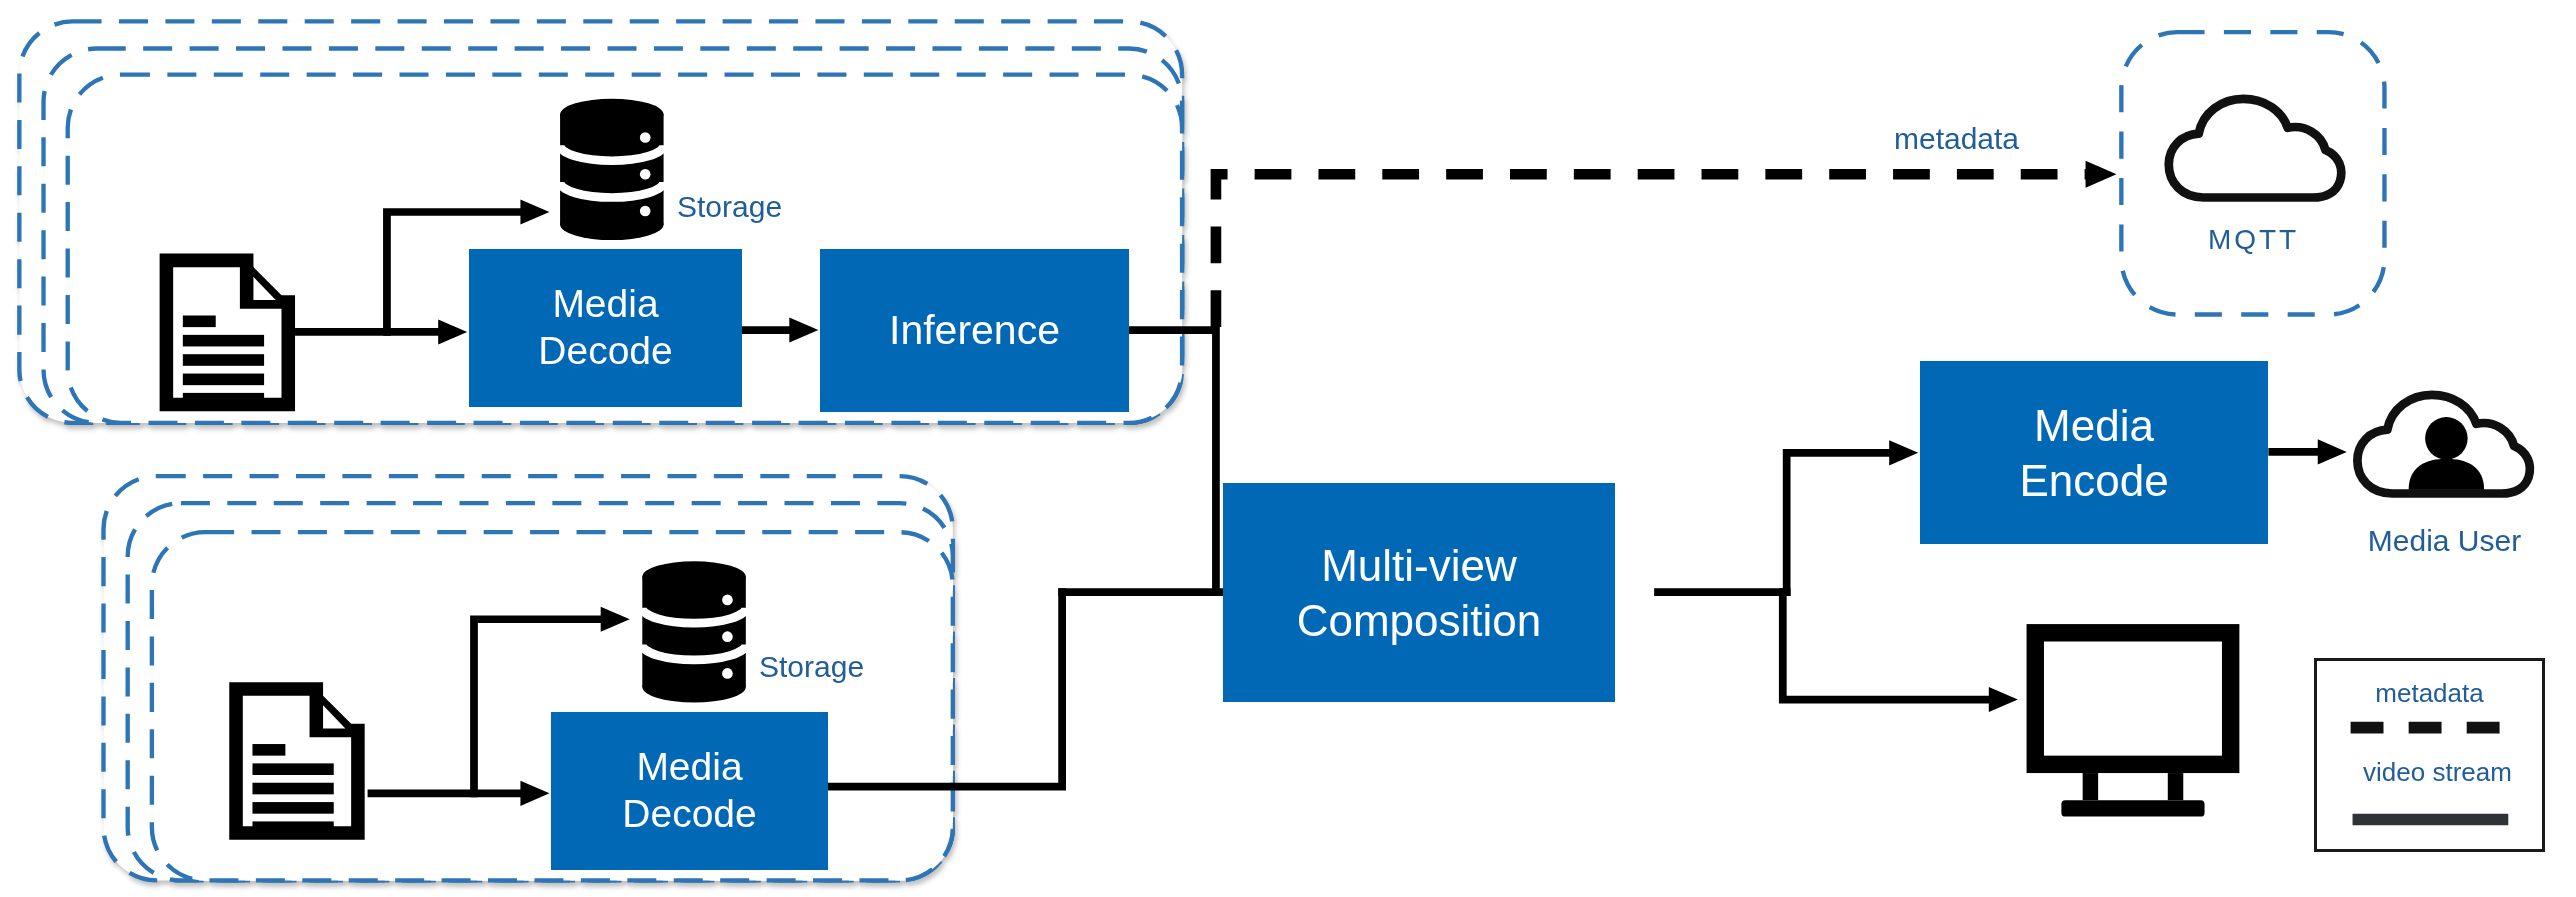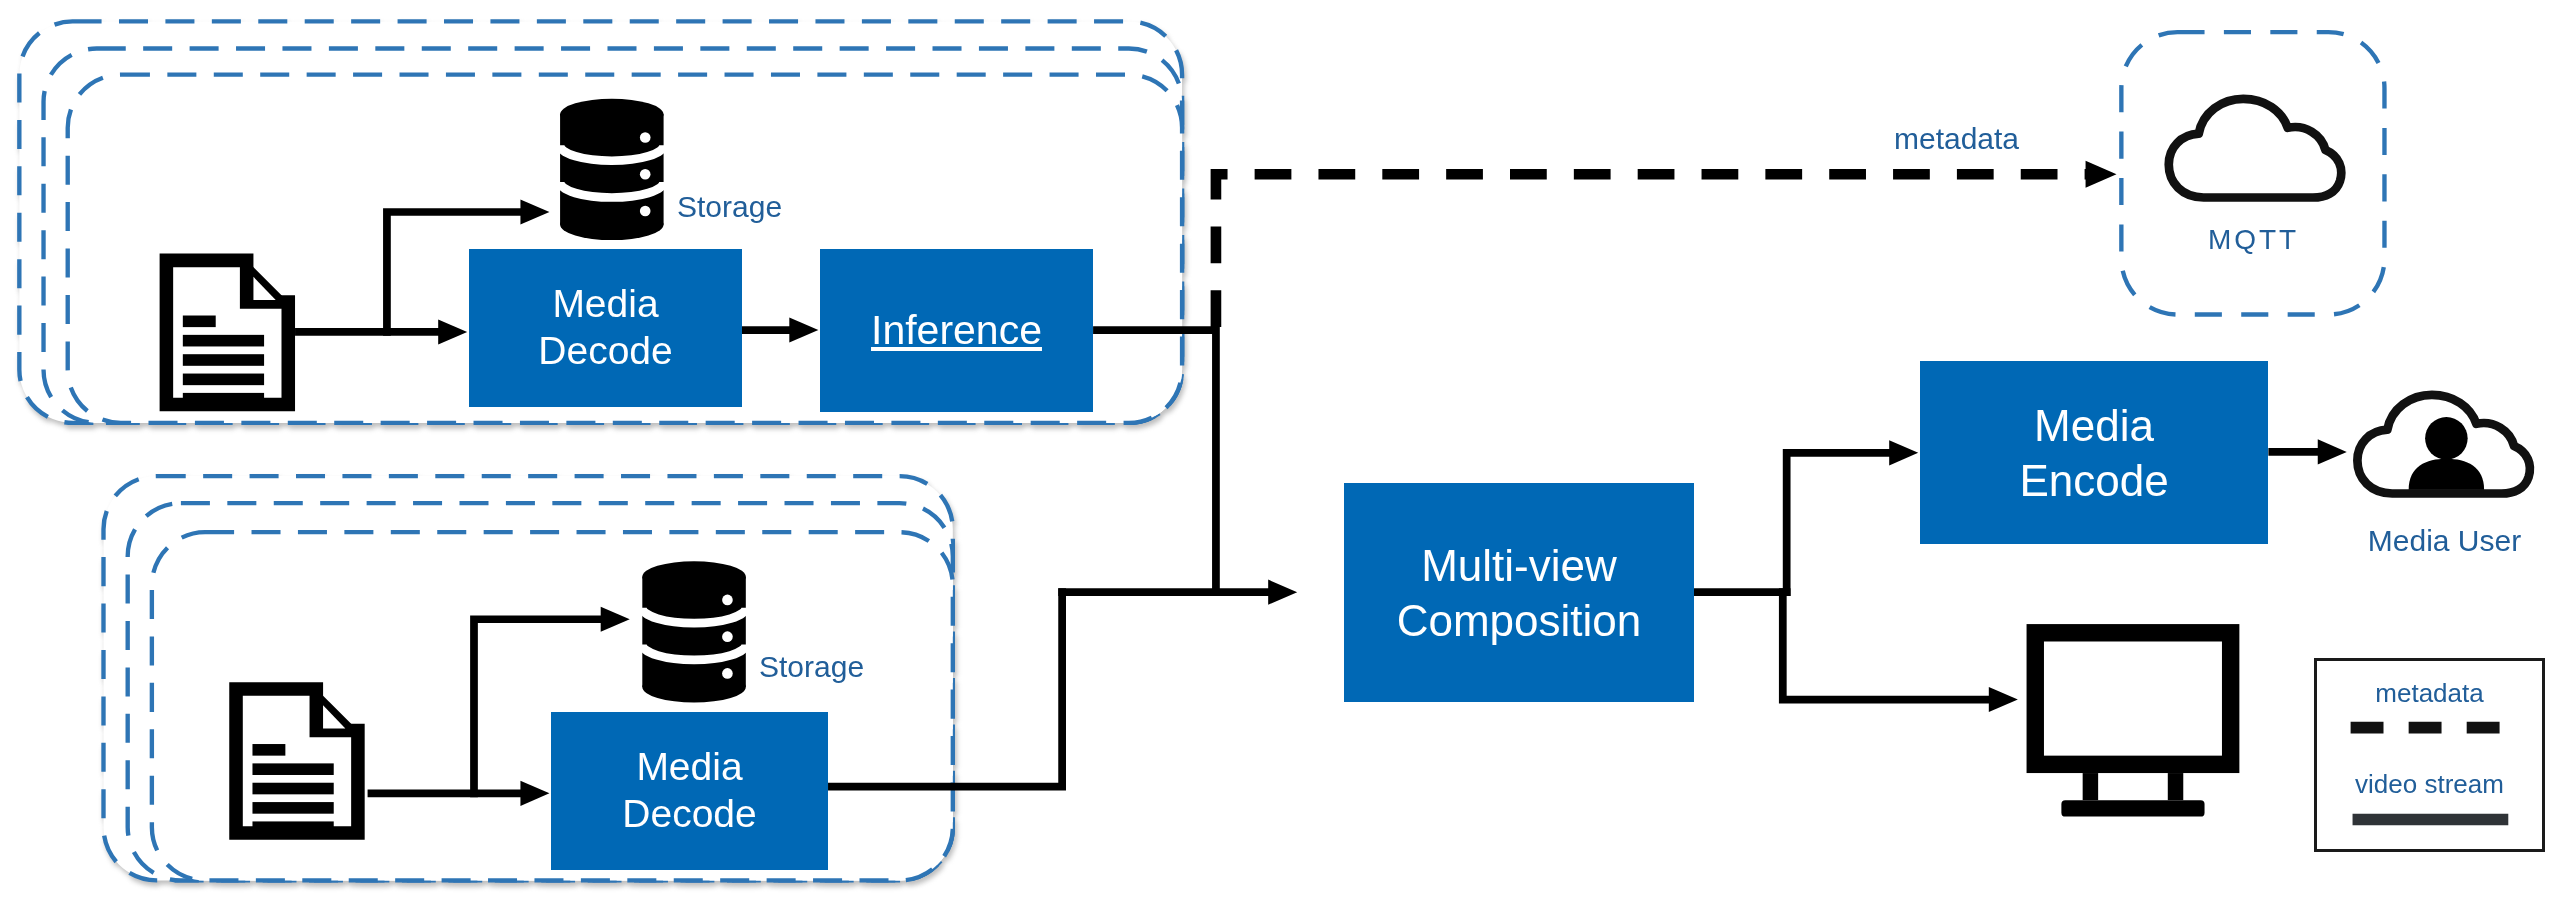--- a/index.html
+++ b/index.html
@@ -137,40 +137,40 @@
       <rect x="36" y="182" width="148" height="17" rx="4" fill="#000000"></rect>
     </g>
 
     <line x1="2430" y1="752" x2="2590" y2="752" stroke="#111111" stroke-width="12" stroke-dasharray="34 26"></line>
     <line x1="2432" y1="847" x2="2593" y2="847" stroke="#2f3337" stroke-width="12"></line>
   </svg>
 
   <div class="pbox" style="left:469px;top:249px;width:273px;height:158px;font-size:39px;line-height:1.2;">Media
 Decode</div>
 
-  <div class="pbox" style="left:820px;top:249px;width:273px;height:163px;font-size:41px;text-decoration:underline;">Inference</div>
+  <div class="pbox" style="left:820px;top:249px;width:309px;height:163px;font-size:41px;">Inference</div>
 
   <div class="pbox" style="left:551px;top:712px;width:277px;height:158px;font-size:39px;line-height:1.2;">Media
 Decode</div>
 
-  <div class="pbox" style="left:1344px;top:483px;width:350px;height:219px;font-size:44px;line-height:1.25;">Multi-view
+  <div class="pbox" style="left:1223px;top:483px;width:392px;height:219px;font-size:44px;line-height:1.25;">Multi-view
 Composition</div>
 
   <div class="pbox" style="left:1920px;top:361px;width:348px;height:183px;font-size:44px;line-height:1.25;">Media
 Encode</div>
 
   <div class="lbl" style="left:677px;top:190px;font-size:30px;">Storage</div>
 
   <div class="lbl" style="left:759px;top:650px;font-size:30px;">Storage</div>
 
   <div class="lbl" style="left:1860px;top:122px;width:193px;font-size:30px;">metadata</div>
 
   <div class="lbl" style="left:2176px;top:224px;width:155px;font-size:28px;letter-spacing:2.9px;">MQTT</div>
 
   <div class="lbl" style="left:2341px;top:524px;width:207px;font-size:30px;">Media User</div>
 
   <div id="legend-box" style="left:2314px;top:658px;width:225px;height:188px;">
     <div class="legend-lbl" style="top:17.4px;font-size:26px;">metadata</div>
-    <div class="legend-lbl" style="top:108px;font-size:26px;">video stream</div>
+    <div class="legend-lbl" style="top:96px;font-size:26px;margin-left:8px;">video stream</div>
   </div>
 
 </div>
 
 
 </body></html>

